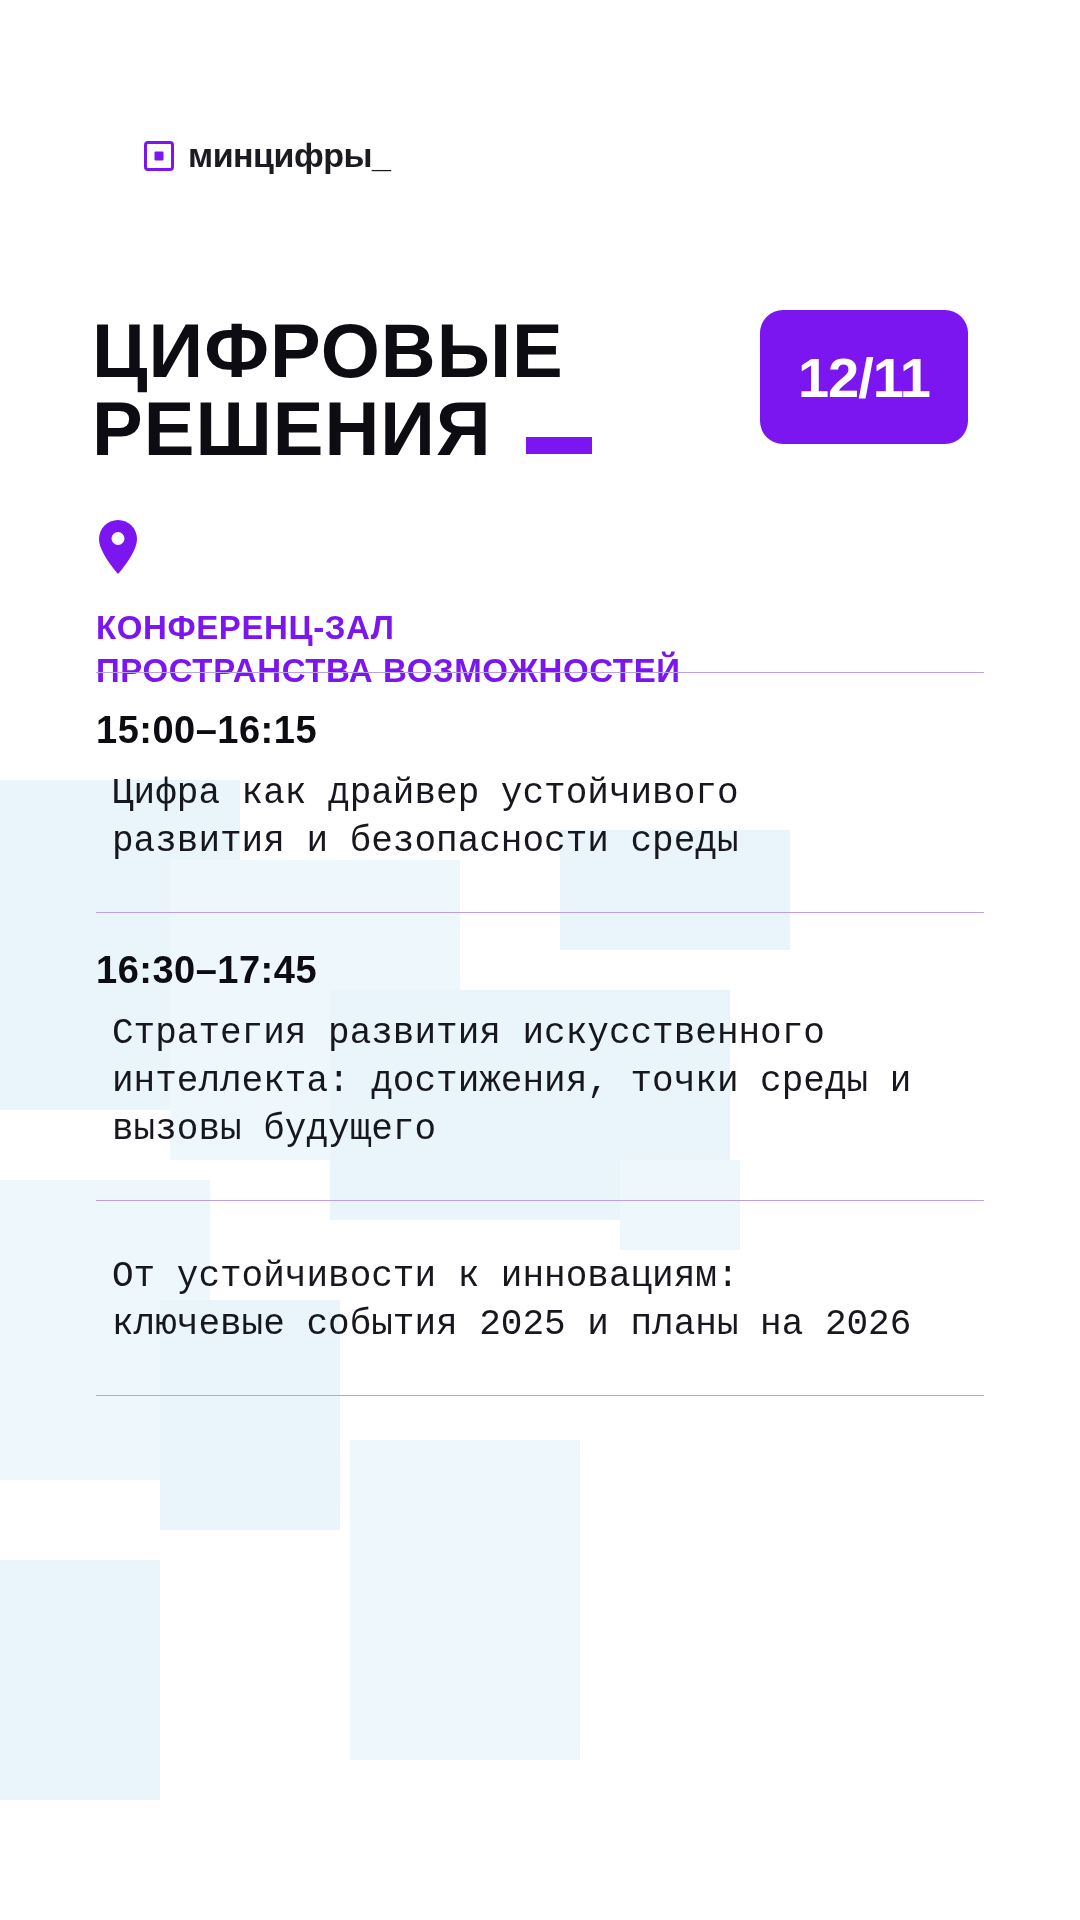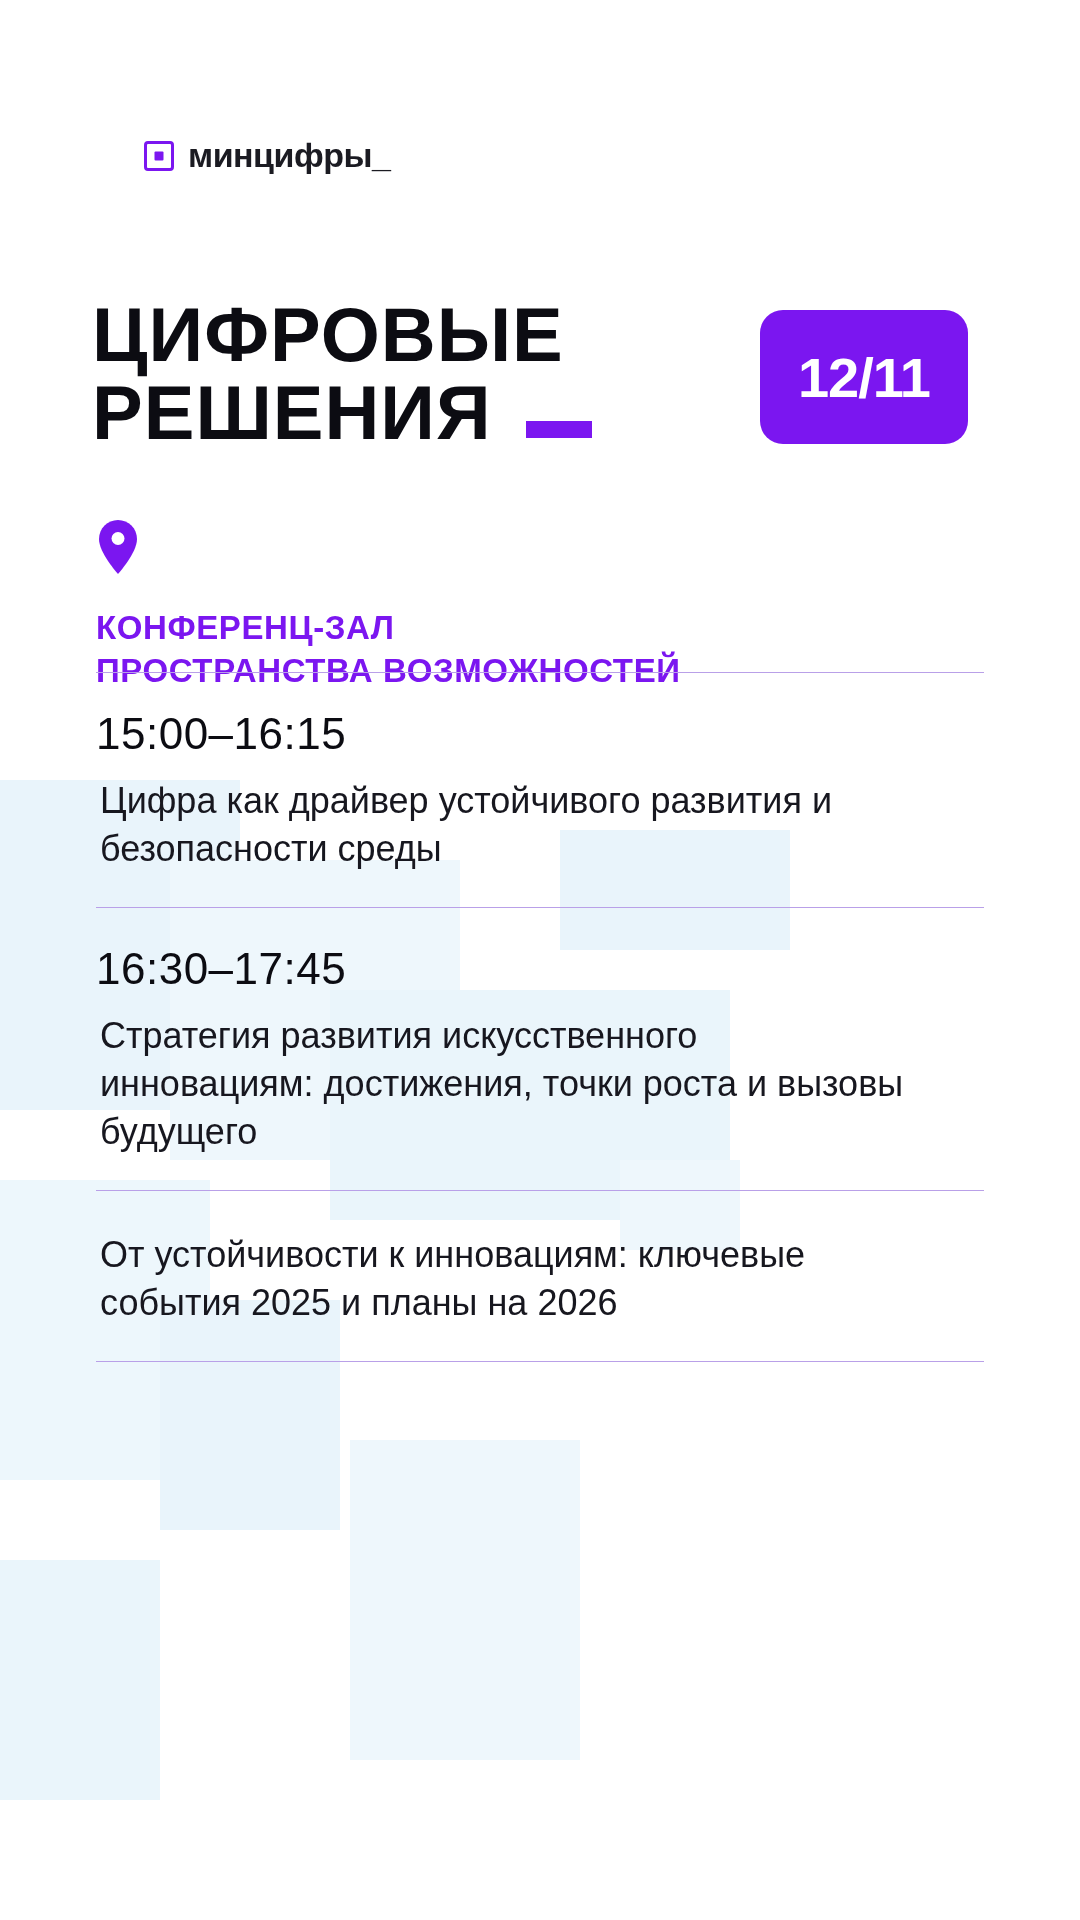--- a/index.html
+++ b/index.html
@@ -72,21 +72,21 @@
     font-size: 34px;
     font-weight: 700;
     color: #1b1b22;
     letter-spacing: -0.5px;
   }
 
   
   .title-wrap {
     position: absolute;
     left: 92px;
-    top: 296px;
+    top: 312px;
     width: 700px;
   }
   .title {
     font-size: 76px;
     line-height: 78px;
     font-weight: 900;
     color: #0c0c12;
     letter-spacing: 1px;
     margin: 0;
     text-transform: uppercase;
@@ -155,32 +155,33 @@
   }
   .rule {
     height: 1px;
     background: #b9a0e8;
     width: 100%;
   }
   .item {
     padding: 36px 0 30px 0;
   }
   .item-time {
-    font-size: 44px;
-    font-weight: 400;
+    font-size: 38px;
+    font-weight: 700;
     color: #0c0c12;
     letter-spacing: 0.5px;
     margin: 0 0 18px 0;
   }
   .item-title {
     font-size: 36px;
     line-height: 48px;
     color: #17171f;
-    margin: 4px;
+    margin: 16px;
     max-width: 820px;
+    font-family: Liberation Mono, monospace;
   }
 </style>
 </head>
 <body>
 
 <div class="deco deco-a"></div>
 <div class="deco deco-b"></div>
 <div class="deco deco-c"></div>
 <div class="deco deco-d"></div>
 <div class="deco deco-e"></div>
@@ -227,21 +228,21 @@
 
     <div class="item">
       <div class="item-time">15:00–16:15</div>
       <div class="item-title">Цифра как драйвер устойчивого развития и безопасности среды</div>
     </div>
 
     <div class="rule"></div>
 
     <div class="item">
       <div class="item-time">16:30–17:45</div>
-      <div class="item-title">Стратегия развития искусственного инновациям: достижения, точки роста и вызовы будущего</div>
+      <div class="item-title">Стратегия развития искусственного интеллекта: достижения, точки среды и вызовы будущего</div>
     </div>
 
     <div class="rule"></div>
 
     <div class="item">
       <div class="item-title">От устойчивости к инновациям: ключевые события 2025 и планы на 2026</div>
     </div>
 
     <div class="rule"></div>
 

